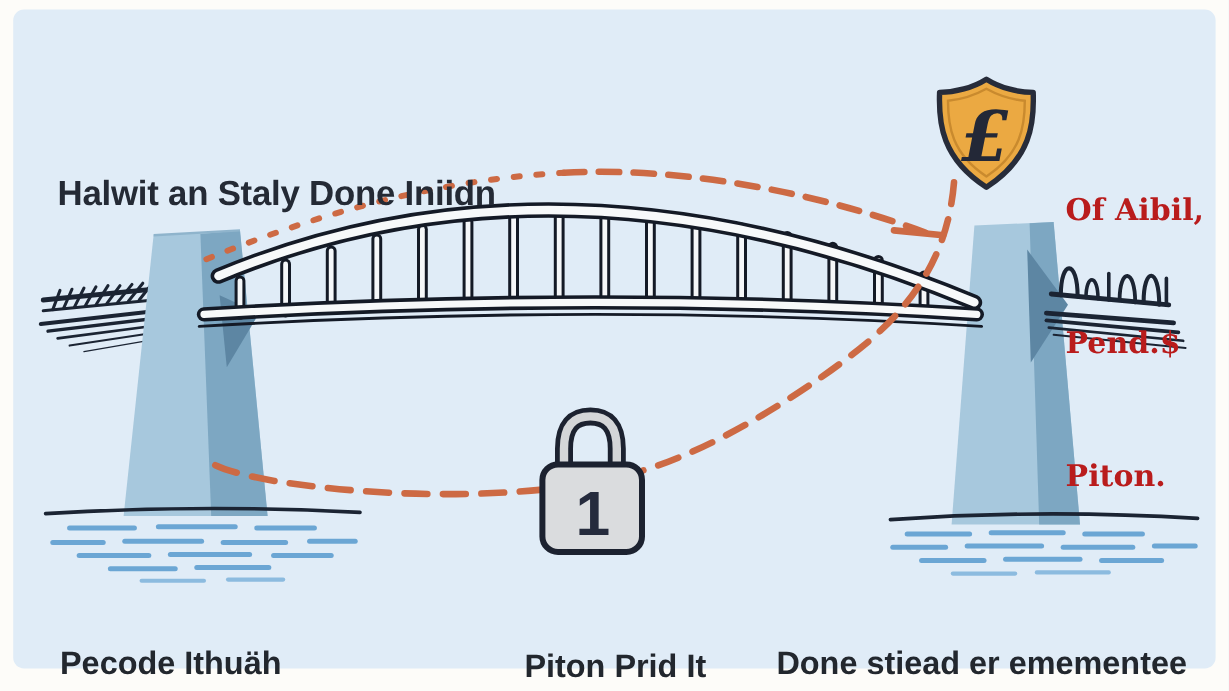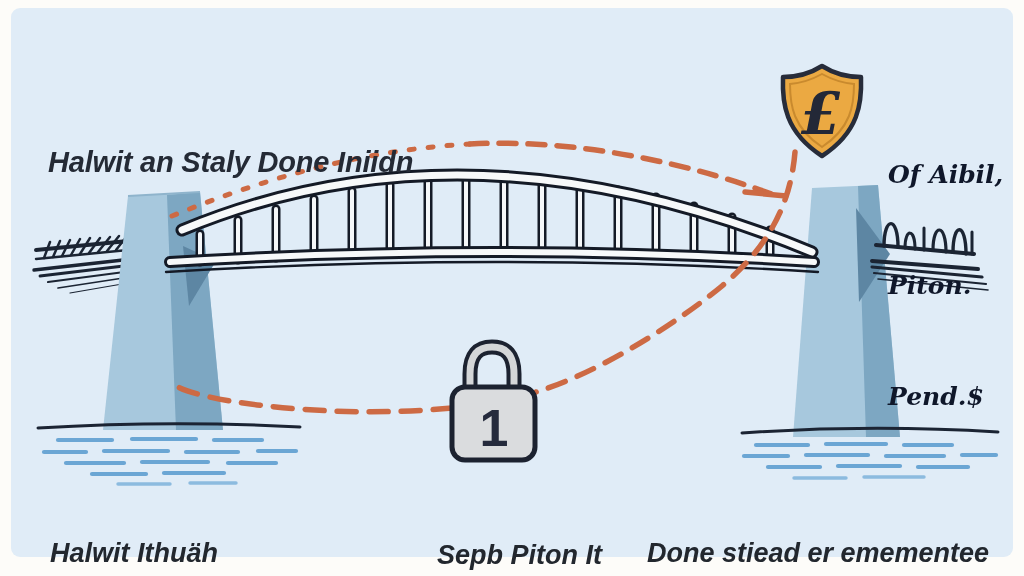--- a/index.html
+++ b/index.html
@@ -6,28 +6,28 @@
   body{
     width:1024px;height:576px;position:relative;overflow:hidden;
     background:#fdfcf9;
     font-family:"Liberation Sans", sans-serif;
   }
   .panel{
     position:absolute;left:11px;top:8px;right:11px;bottom:19px;
     background:#e0ecf7;border-radius:9px;
   }
   .illus{position:absolute;left:0;top:0;}
-  .txt{position:absolute;color:#242a35;white-space:pre;font-style:italic;}
+  .txt{position:absolute;color:#242a35;white-space:pre;}
   .heading{
     left:48px;top:62px;font-size:29px;line-height:40px;font-weight:700;
     letter-spacing:-0.2px;
   }
   .shield-caption{
     left:888px;top:82px;font-size:25px;line-height:37px;font-weight:700;
-    font-family:"DejaVu Serif", serif;color:#0f172a;
+    font-family:"DejaVu Serif", serif;color:#b91c1c;
   }
   .caption{font-size:27px;line-height:35px;font-weight:600;color:#22272e;}
   .cap-left{left:50px;top:466px;}
   .cap-center{left:437px;top:468px;}
   .cap-right{left:647px;top:466px;}
 </style>
 </head>
 <body>
 
 <div class="panel"></div>
@@ -189,30 +189,30 @@
     <text x="494" y="446" text-anchor="middle" font-family="Liberation Sans, sans-serif" font-size="52" font-weight="bold" fill="#252b3d">1</text>
   </g>
 </svg>
 
 <div class="txt heading">
   <div>Halwit an Staly Done Iniidn</div>
 </div>
 
 <div class="txt shield-caption">
   <div>Of Aibil,</div>
+  <div>Pend.$</div>
   <div>Piton.</div>
-  <div>Pend.$</div>
 </div>
 
 <div class="txt caption cap-left">
-  <div>Halwit Ithuäh</div>
+  <div>Pecode Ithuäh</div>
   
 </div>
 
 <div class="txt caption cap-center">
-  <div>Sepb Piton It</div>
+  <div>Piton Prid It</div>
   
 </div>
 
 <div class="txt caption cap-right">
   <div>Done stiead er emementee</div>
   
 </div>
 
 </body></html>

